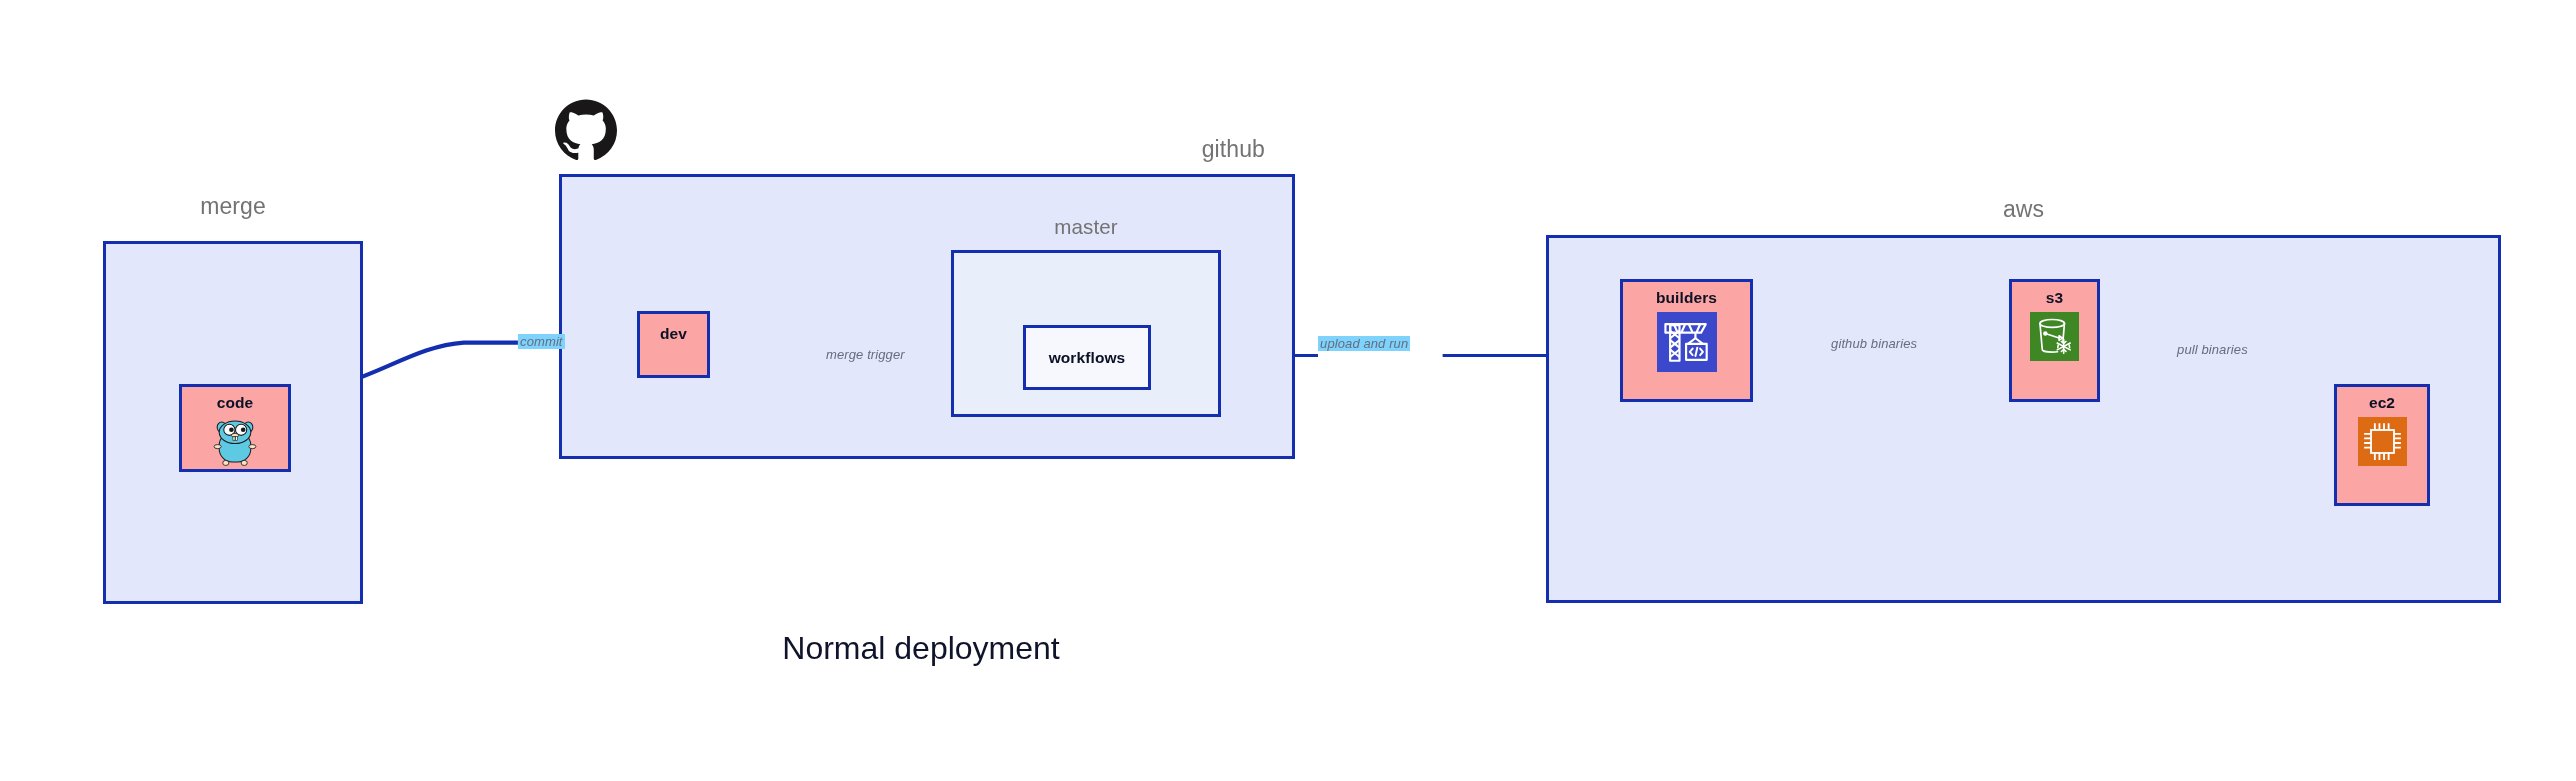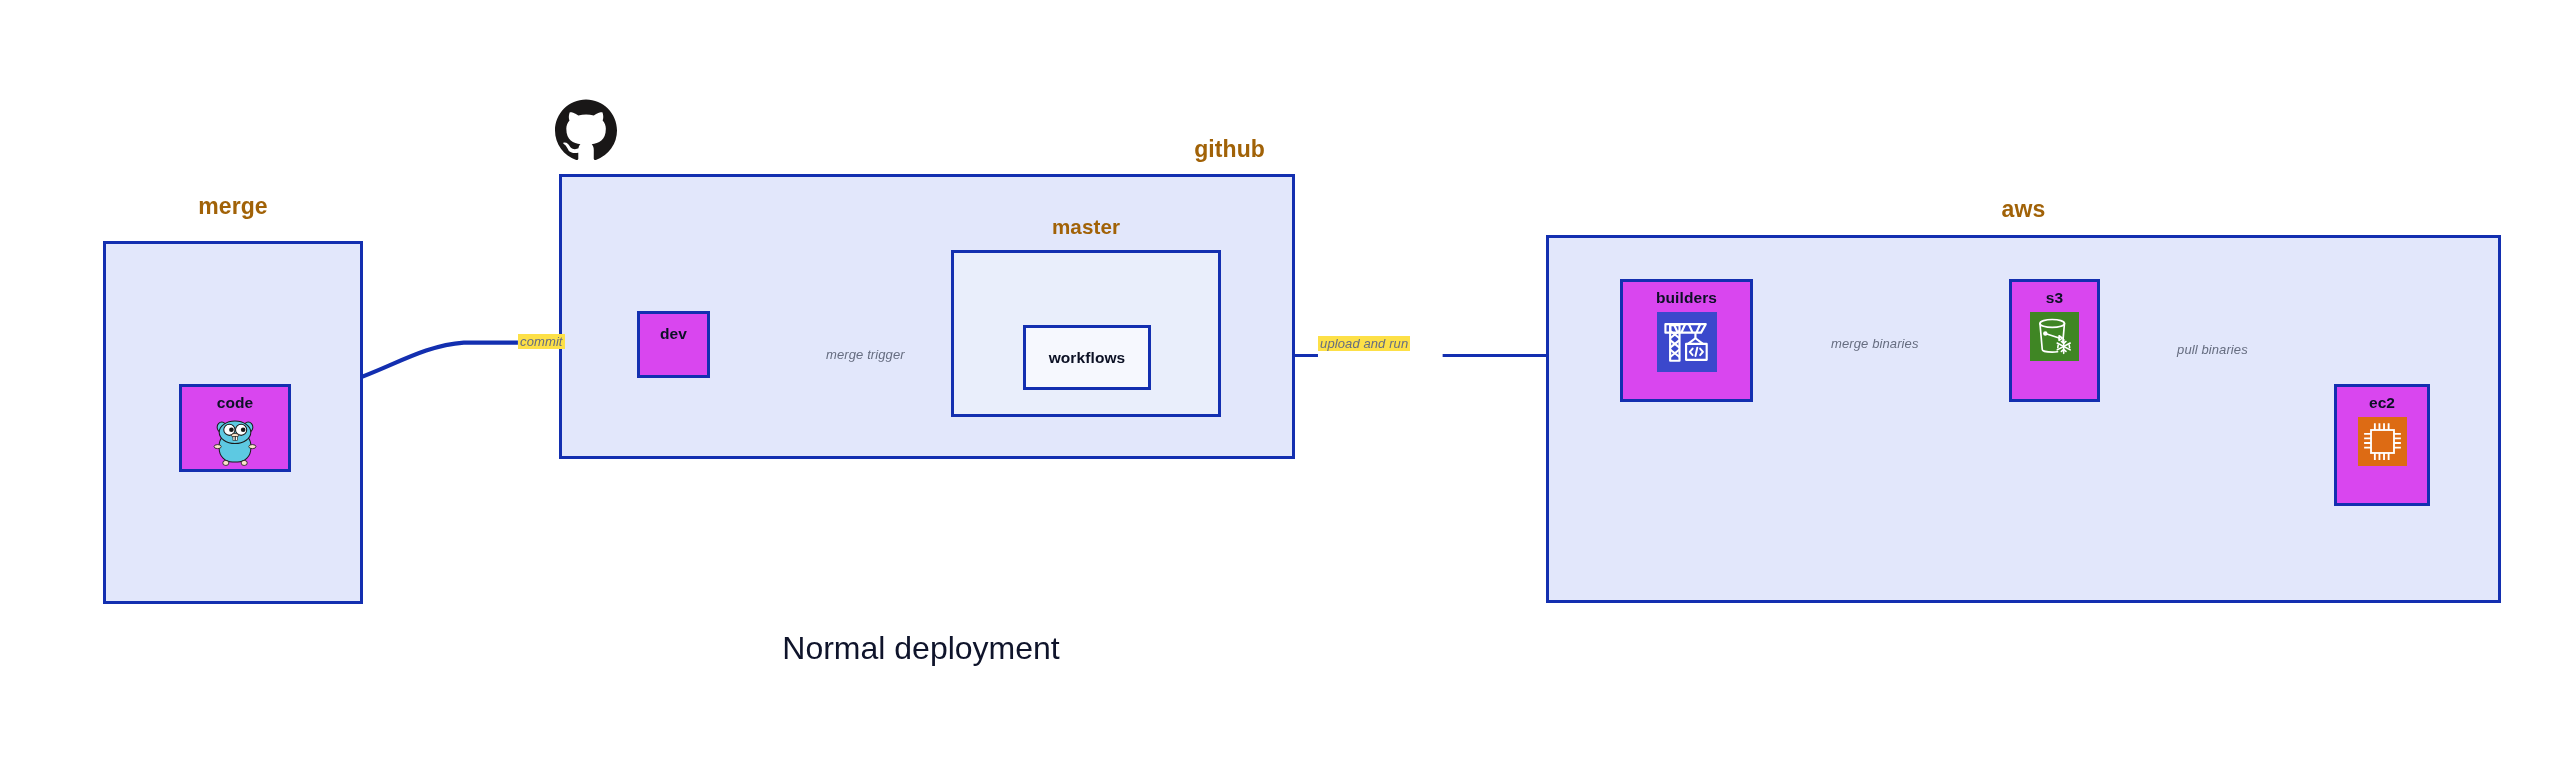--- a/index.html
+++ b/index.html
@@ -27,31 +27,31 @@
 
   
   .group-box {
     position: absolute;
     background: #e2e7fb;
     border: 3.6px solid #132fb0;
     box-sizing: border-box;
   }
   .group-label {
     position: absolute;
-    color: #a16207;
+    color: #737373;
     font-size: 23px;
-    font-weight: 700;
+    font-weight: 400;
     white-space: nowrap;
     letter-spacing: 0.1px;
   }
 
   
   .node-box {
     position: absolute;
-    background: #d946ef;
+    background: #fca5a5;
     border: 3.6px solid #132fb0;
     box-sizing: border-box;
     display: flex;
     flex-direction: column;
     align-items: center;
   }
   .node-label {
     color: #0c1125;
     font-size: 15.5px;
     font-weight: bold;
@@ -68,21 +68,21 @@
     line-height: 0;
   }
 
   
   .edge-label {
     position: absolute;
     color: #666d80;
     font-size: 13px;
     font-style: italic;
     white-space: nowrap;
-    background: #fde047;
+    background: #7dd3fc;
     padding: 0 2.1px;
     letter-spacing: 0.1px;
   }
   .edge-label.on-fill { background: #e2e7fb; }
 
   
   #edges {
     position: absolute;
     left: 0; top: 0;
     width: 2604px;
@@ -276,21 +276,21 @@
       </svg>
     </div>
   </div>
 
   <div class="edge-label" style="left:518px; top:334px;">commit</div>
 
   <div class="edge-label on-fill" style="left:824px; top:347px;">merge trigger</div>
 
   <div class="edge-label" style="left:1318px; top:336px;">upload and run</div>
 
-  <div class="edge-label on-fill" style="left:1829px; top:336px;">merge binaries</div>
+  <div class="edge-label on-fill" style="left:1829px; top:336px;">github binaries</div>
 
   <div class="edge-label on-fill" style="left:2175px; top:342px;">pull binaries</div>
 
   <div id="diagram-title">
     <span>Normal deployment</span>
   </div>
 
 </div>
 
 

